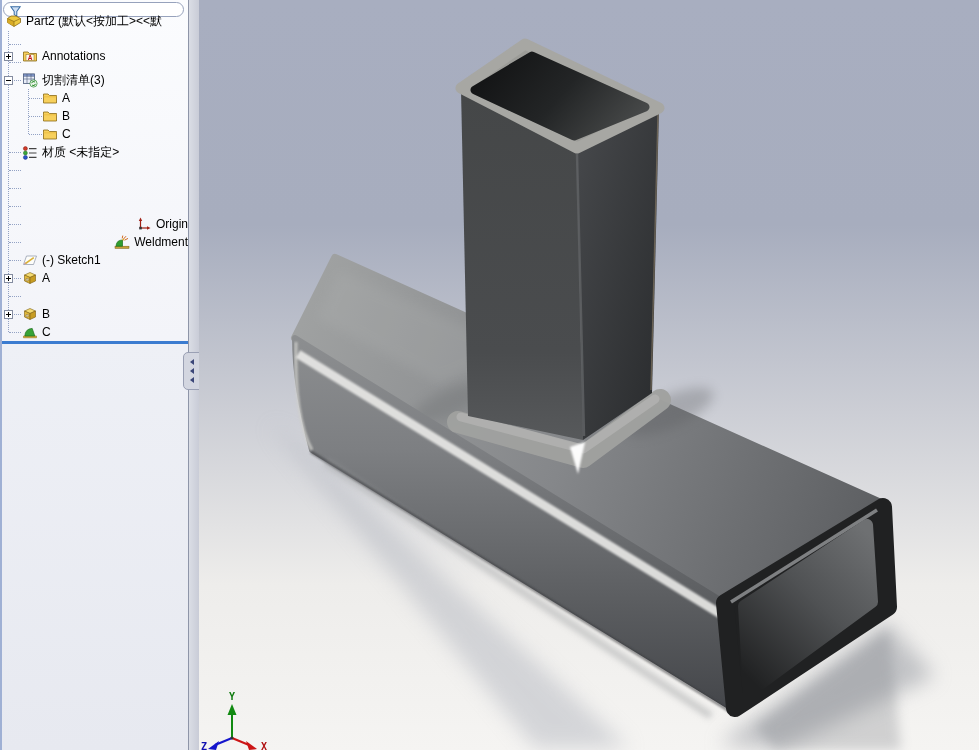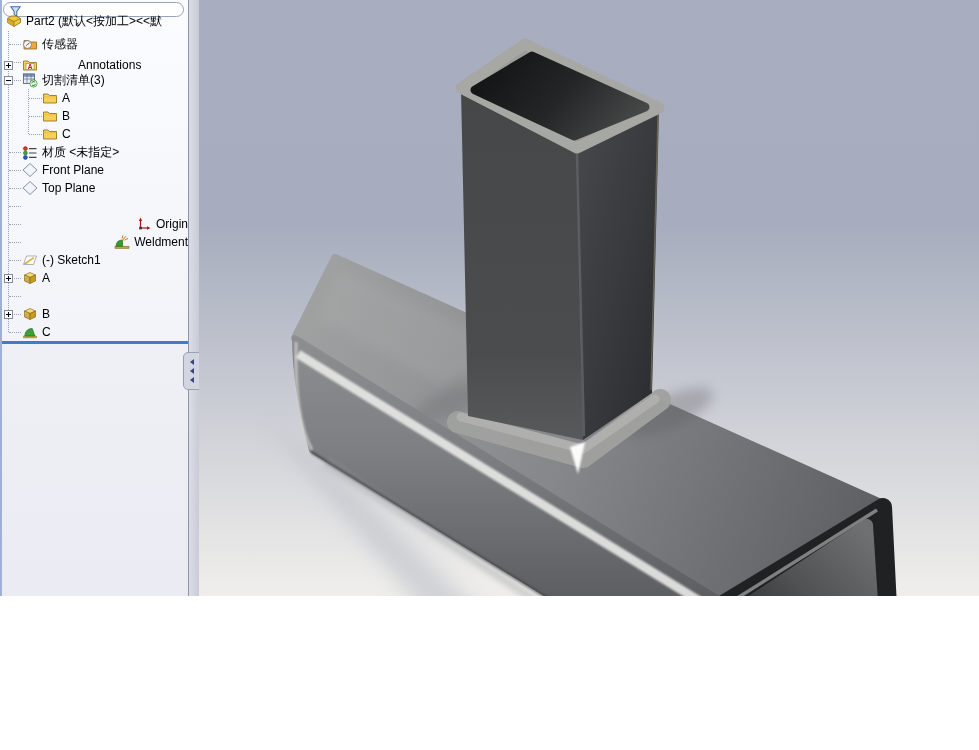--- a/index.html
+++ b/index.html
@@ -1,17 +1,17 @@
 <!DOCTYPE html>
 <html><head>
 <meta charset="utf-8">
 <style>
   html,body{margin:0;padding:0;}
   body{width:979px;height:750px;overflow:hidden;font-family:"Liberation Sans",sans-serif;}
-  .app{position:relative;width:979px;height:596px;background:#22c55e;overflow:hidden;}
+  .app{position:relative;width:979px;height:750px;background:#22c55e;overflow:hidden;}
 
   
   .left-edge{position:absolute;left:0;top:0;width:2px;height:750px;background:#9fb0d4;}
   .panel{position:absolute;left:0;top:0;width:188px;height:750px;overflow:hidden;
          background:linear-gradient(180deg,#fbfcfe 0%,#f3f4f9 45%,#e9ebf2 100%);}
   .filter-box{position:absolute;left:3px;top:2px;width:181px;height:15px;background:#fff;
               border:1px solid #97a2bc;border-radius:8px;box-sizing:border-box;}
   .filter-box .funnel{position:absolute;left:5px;top:1px;}
   .filter-box input{position:absolute;left:20px;top:0px;width:152px;height:12px;border:none;outline:none;
                     background:transparent;font-size:11px;font-family:"Liberation Sans",sans-serif;}
@@ -68,31 +68,22 @@
       <div class="guide" style="left:28px;top:71px;height:45px;"></div>
     <div class="trow lvl0" style="top: -6px;">
           <span class="ticon"><svg width="16" height="16" viewBox="0 0 16 16">
               <path d="M1.5 5.5 L5 3 L10 3 L14.5 5.5 L14.5 9.5 L8 13.5 L1.5 9.5 Z" fill="#edc93f" stroke="#8a6a15" stroke-width="0.8" stroke-linejoin="round"></path>
               <path d="M1.5 5.5 L8 8.5 L8 13.3 L1.5 9.5 Z" fill="#d8ab25"></path>
               <path d="M1.5 5.5 L8 8.5 L14.5 5.5 M8 8.5 L8 13.3" fill="none" stroke="#8a6a15" stroke-width="0.7"></path>
             </svg></span>
           <span class="tlabel">Part2 (默认&lt;按加工&gt;&lt;&lt;默</span>
         </div>
         <div class="stub" style="left: 9px; width: 12px; top: 26px;"></div>
-        <div class="trow lvl1" style="top: 17px;">
-          <span class="ticon"><svg width="16" height="16" viewBox="0 0 16 16">
-              <path d="M2 4.5 L6.5 4.5 L8 6 L14.5 6 L14.5 13 L2 13 Z" fill="#f2a93c" stroke="#9a6a10" stroke-width="0.8"></path>
-              <circle cx="5.5" cy="8.5" r="4" fill="#f6f3ea" stroke="#6b6f79" stroke-width="0.8"></circle>
-              <path d="M5.5 8.5 L7.6 6.9" stroke="#c22a1e" stroke-width="1"></path>
-              <path d="M5.5 8.5 L4.2 9.6" stroke="#333" stroke-width="0.8"></path>
-            </svg></span>
-          <span class="tlabel">传感器</span>
-        </div>
         <div class="stub" style="left: 9px; width: 12px; top: 44px;"></div>
-        <div class="trow lvl1" style="top: 38px; gap: 36px;">
+        <div class="trow lvl1" style="top: 29px;">
           <span class="expander"><svg width="9" height="9" viewBox="0 0 9 9">
               <rect x="0.5" y="0.5" width="8" height="8" fill="#fff" stroke="#848ca0"></rect>
               <path d="M2 4.5 H7 M4.5 2 V7" stroke="#000" stroke-width="1"></path>
             </svg></span>
           <span class="ticon"><svg width="16" height="16" viewBox="0 0 16 16">
               <path d="M1.5 4 L6 4 L7.5 5.5 L14.5 5.5 L14.5 13 L1.5 13 Z" fill="#f7d05c" stroke="#8a6a15" stroke-width="0.8"></path>
               <rect x="4" y="6.5" width="8" height="6" fill="#fdf9ee" stroke="#8a6a15" stroke-width="0.5"></rect>
               <text x="8" y="11.8" font-size="6.5" font-weight="bold" fill="#c01515" text-anchor="middle" font-family="Liberation Sans, sans-serif">A</text>
             </svg></span>
           <span class="tlabel">Annotations</span>
@@ -140,33 +131,21 @@
         <div class="trow lvl1" style="top: 125px; align-items: flex-end;">
           <span class="ticon"><svg width="16" height="16" viewBox="0 0 16 16">
               <circle cx="3.4" cy="3.6" r="2" fill="#d23b2a" stroke="#7a1a10" stroke-width="0.5"></circle>
               <circle cx="3.4" cy="8" r="2" fill="#3aa33a" stroke="#1d6e1d" stroke-width="0.5"></circle>
               <circle cx="3.4" cy="12.4" r="2" fill="#2a52c8" stroke="#14307a" stroke-width="0.5"></circle>
               <path d="M7 3.6 H14.5 M7 8 H14.5 M7 12.4 H14.5" stroke="#444" stroke-width="1.2"></path>
             </svg></span>
           <span class="tlabel">材质 &lt;未指定&gt;</span>
         </div>
         <div class="stub" style="left: 9px; width: 12px; top: 152px;"></div>
-        <div class="trow lvl1" style="top: 143px;">
-          <span class="ticon"><svg width="16" height="16" viewBox="0 0 16 16">
-              <path d="M8 1.5 L15 8 L8 14.5 L1 8 Z" fill="#eef1f7" fill-opacity="0.5" stroke="#7585a5" stroke-width="0.9"></path>
-            </svg></span>
-          <span class="tlabel">Front Plane</span>
-        </div>
         <div class="stub" style="left: 9px; width: 12px; top: 170px;"></div>
-        <div class="trow lvl1" style="top: 161px;">
-          <span class="ticon"><svg width="16" height="16" viewBox="0 0 16 16">
-              <path d="M8 1.5 L15 8 L8 14.5 L1 8 Z" fill="#eef1f7" fill-opacity="0.5" stroke="#7585a5" stroke-width="0.9"></path>
-            </svg></span>
-          <span class="tlabel">Top Plane</span>
-        </div>
         <div class="stub" style="left: 9px; width: 12px; top: 188px;"></div>
         <div class="stub" style="left: 9px; width: 12px; top: 206px;"></div>
         <div class="trow lvl1" style="top: 197px; justify-content: flex-end;">
           <span class="ticon"><svg width="16" height="16" viewBox="0 0 16 16">
               <path d="M4.5 12 L4.5 4" stroke="#a02015" stroke-width="1.2"></path>
               <path d="M4.5 1.5 L2.8 5 L6.2 5 Z" fill="#a02015"></path>
               <path d="M4.5 12 L12 12" stroke="#a02015" stroke-width="1.2"></path>
               <path d="M14.5 12 L11 10.3 L11 13.7 Z" fill="#a02015"></path>
               <rect x="3.2" y="10.8" width="2.6" height="2.6" fill="#333"></rect>
             </svg></span>

